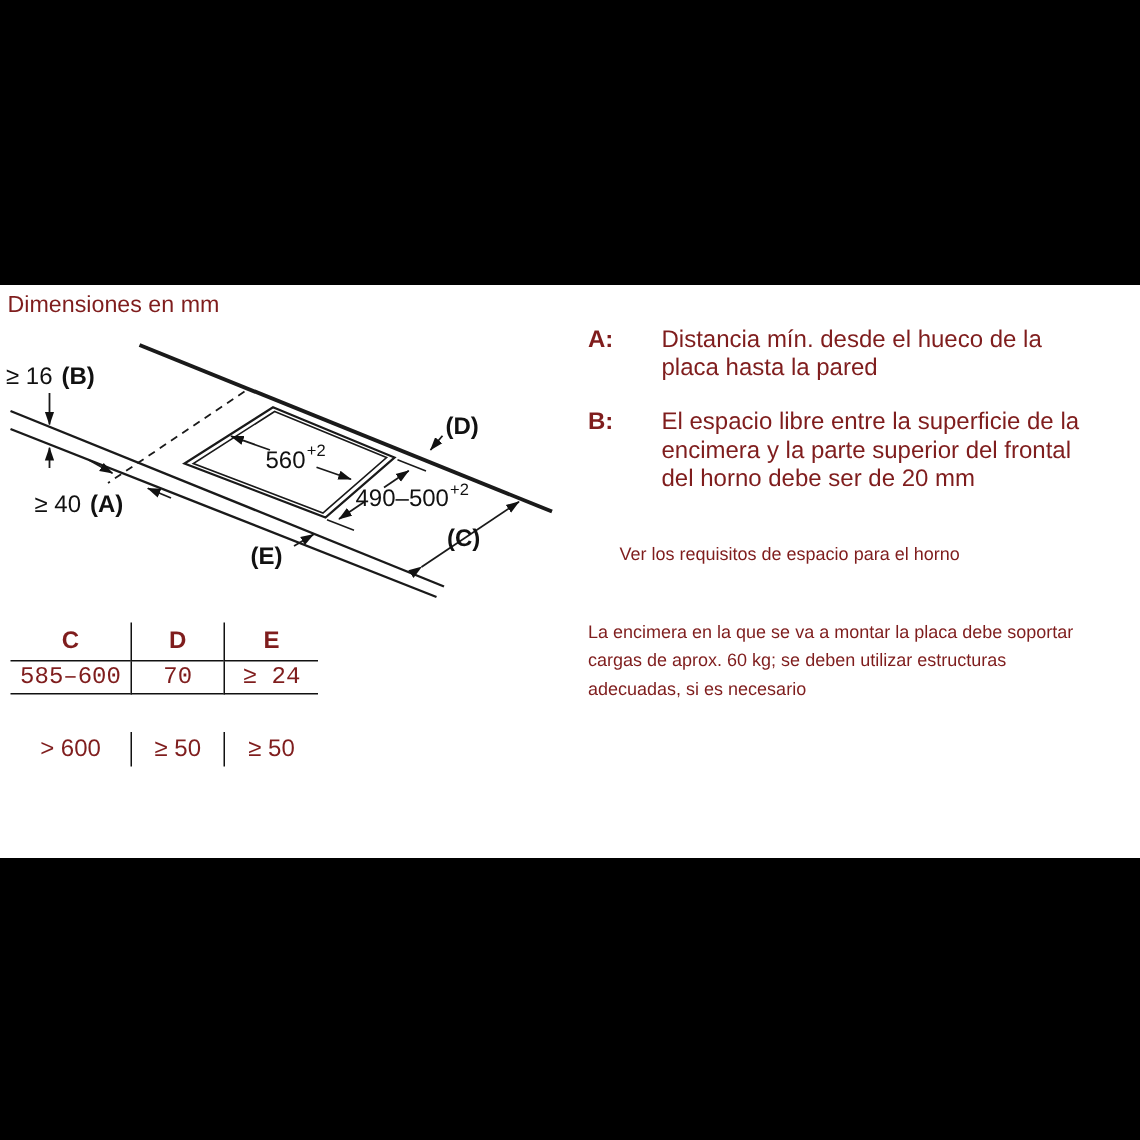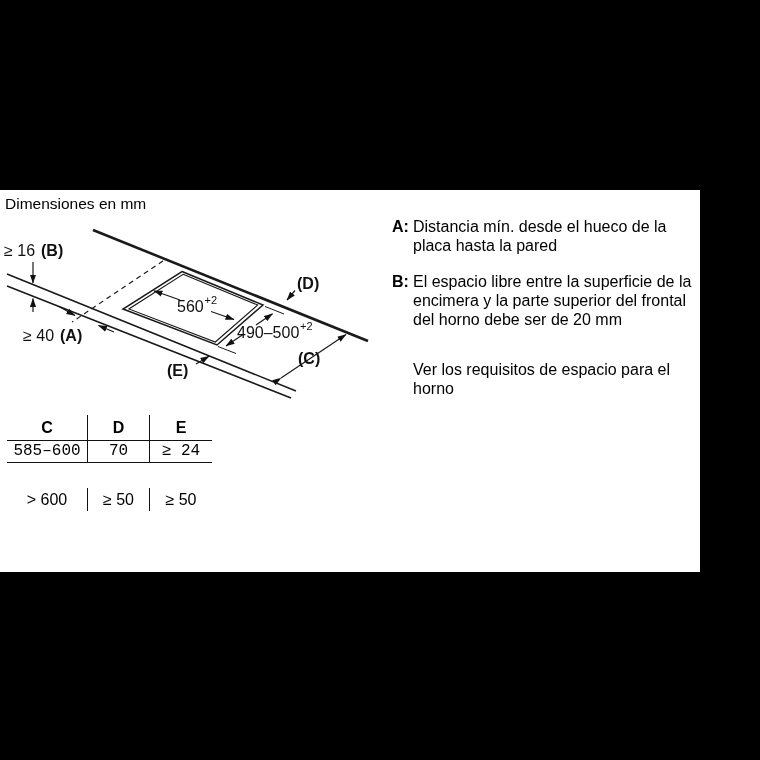--- a/index.html
+++ b/index.html
@@ -1,17 +1,17 @@
 <!DOCTYPE html>
 <html><head>
 <meta charset="utf-8">
 <style>
   html,body{margin:0;padding:0;background:#000;}
-  .page{position:relative;width:700px;height:760px;background:#000;overflow:hidden;
-        font-family:"Liberation Sans","DejaVu Sans",sans-serif;color:#000000;}
+  .page{position:relative;width:760px;height:760px;background:#000;overflow:hidden;
+        font-family:"Liberation Sans","DejaVu Sans",sans-serif;color:#7f1d1d;}
   .letterbox{position:absolute;left:0;width:760px;background:#000;}
   .letterbox.top{top:0;height:190px;}
   .letterbox.bottom{top:572px;height:188px;}
   .content{position:absolute;left:0;top:190px;width:760px;height:382px;background:#fff;}
   .title{position:absolute;left:5px;top:5px;font-size:15.5px;line-height:18px;}
   svg.diagram{position:absolute;left:0;top:25px;}
   svg.diagram line, svg.diagram polygon{stroke:#1a1a1a;}
   .dimtxt{font-size:16px;fill:#111;}
   .dimtxt.b{font-weight:bold;}
   .suptxt{font-size:11px;fill:#111;}
@@ -19,22 +19,22 @@
   .dim-table{position:absolute;left:7px;top:225px;display:grid;
              grid-template-columns:80px 62px 63px;font-size:16px;text-align:center;}
   .dim-table .c{padding:0;}
   .dim-table .hd{font-weight:bold;height:25px;line-height:25px;border-bottom:1.5px solid #111;}
   .dim-table .r1{height:21px;line-height:21px;border-bottom:1.5px solid #111;font-family:Liberation Mono, monospace;}
   .dim-table .r2{height:23px;line-height:23px;margin-top:25px;}
   .dim-table .vl{border-left:1.5px solid #111;}
   
   .note{position:absolute;display:flex;font-size:16px;line-height:19px;}
   .note .lbl{font-weight:bold;width:21px;flex:none;}
-  .note .body{width:292px;}
-  .plain{position:absolute;font-size:16px;line-height:19px;}
+  .note .body{width:292px;margin-left:28px;}
+  .plain{position:absolute;font-size:12px;line-height:19px;}
 </style>
 </head>
 <body>
 
 <div class="page">
   <div class="letterbox top"></div>
 
   <div class="content">
     <div class="title">Dimensiones en mm</div>
 
@@ -115,16 +115,17 @@
       <span class="body">Distancia mín. desde el hueco de la placa hasta la pared</span>
     </div>
 
     <div class="note" style="left:392px;top:82px;">
       <span class="lbl">B:</span>
       <span class="body">El espacio libre entre la superficie de la encimera y la parte superior del frontal del horno debe ser de 20 mm</span>
     </div>
 
     <div class="plain" style="left:413px;top:170px;width:292px;">Ver los requisitos de espacio para el horno</div>
 
+    <div class="plain" style="left:392px;top:222px;width:330px;">La encimera en la que se va a montar la placa debe soportar cargas de aprox. 60 kg; se deben utilizar estructuras adecuadas, si es necesario</div>
   </div>
 
   <div class="letterbox bottom"></div>
 </div>
 
 </body></html>

